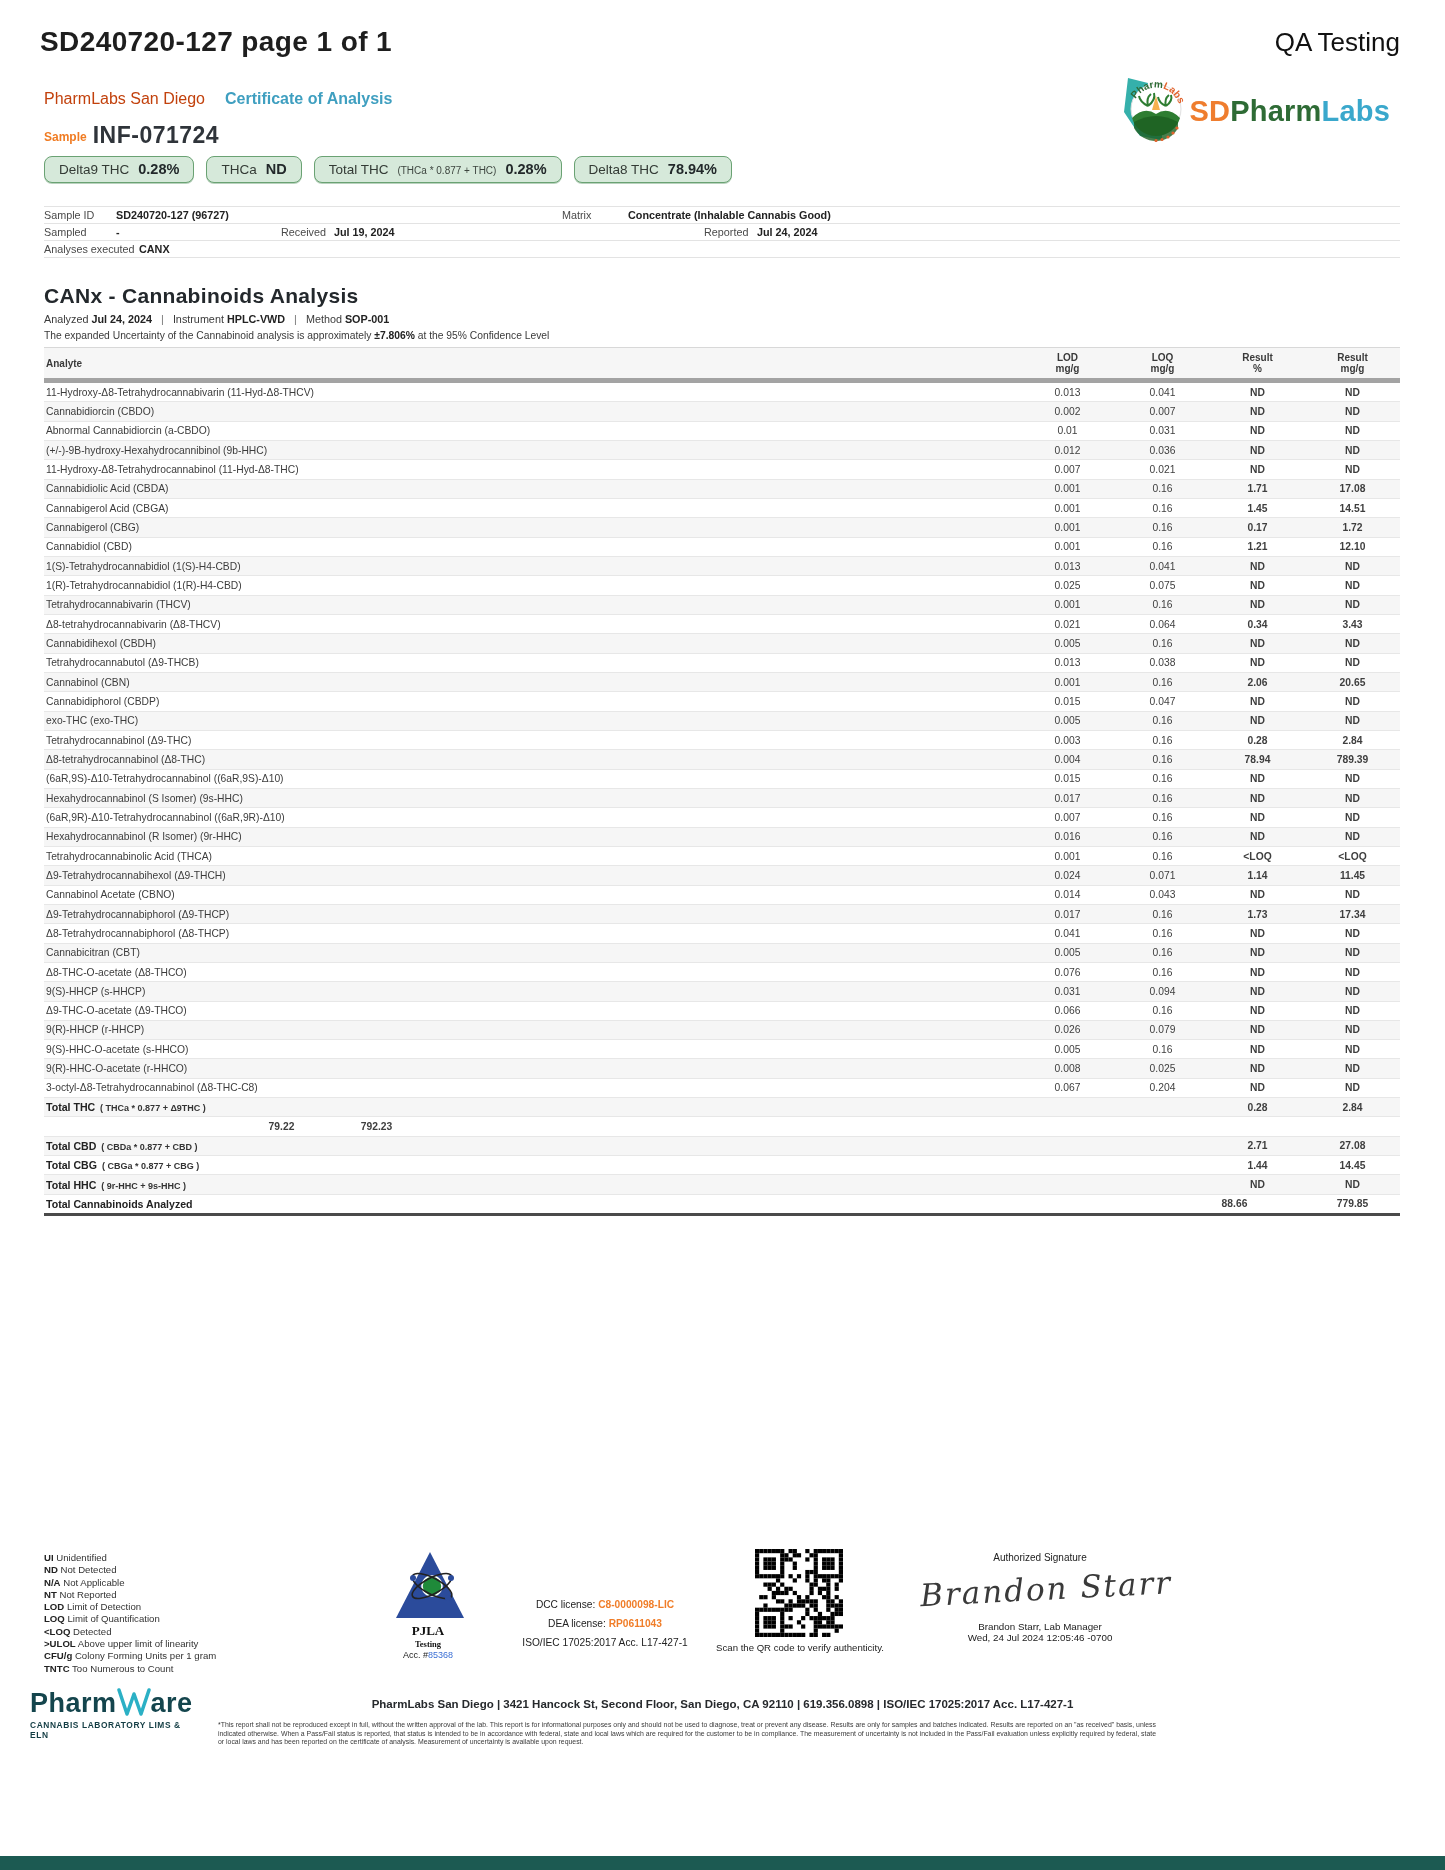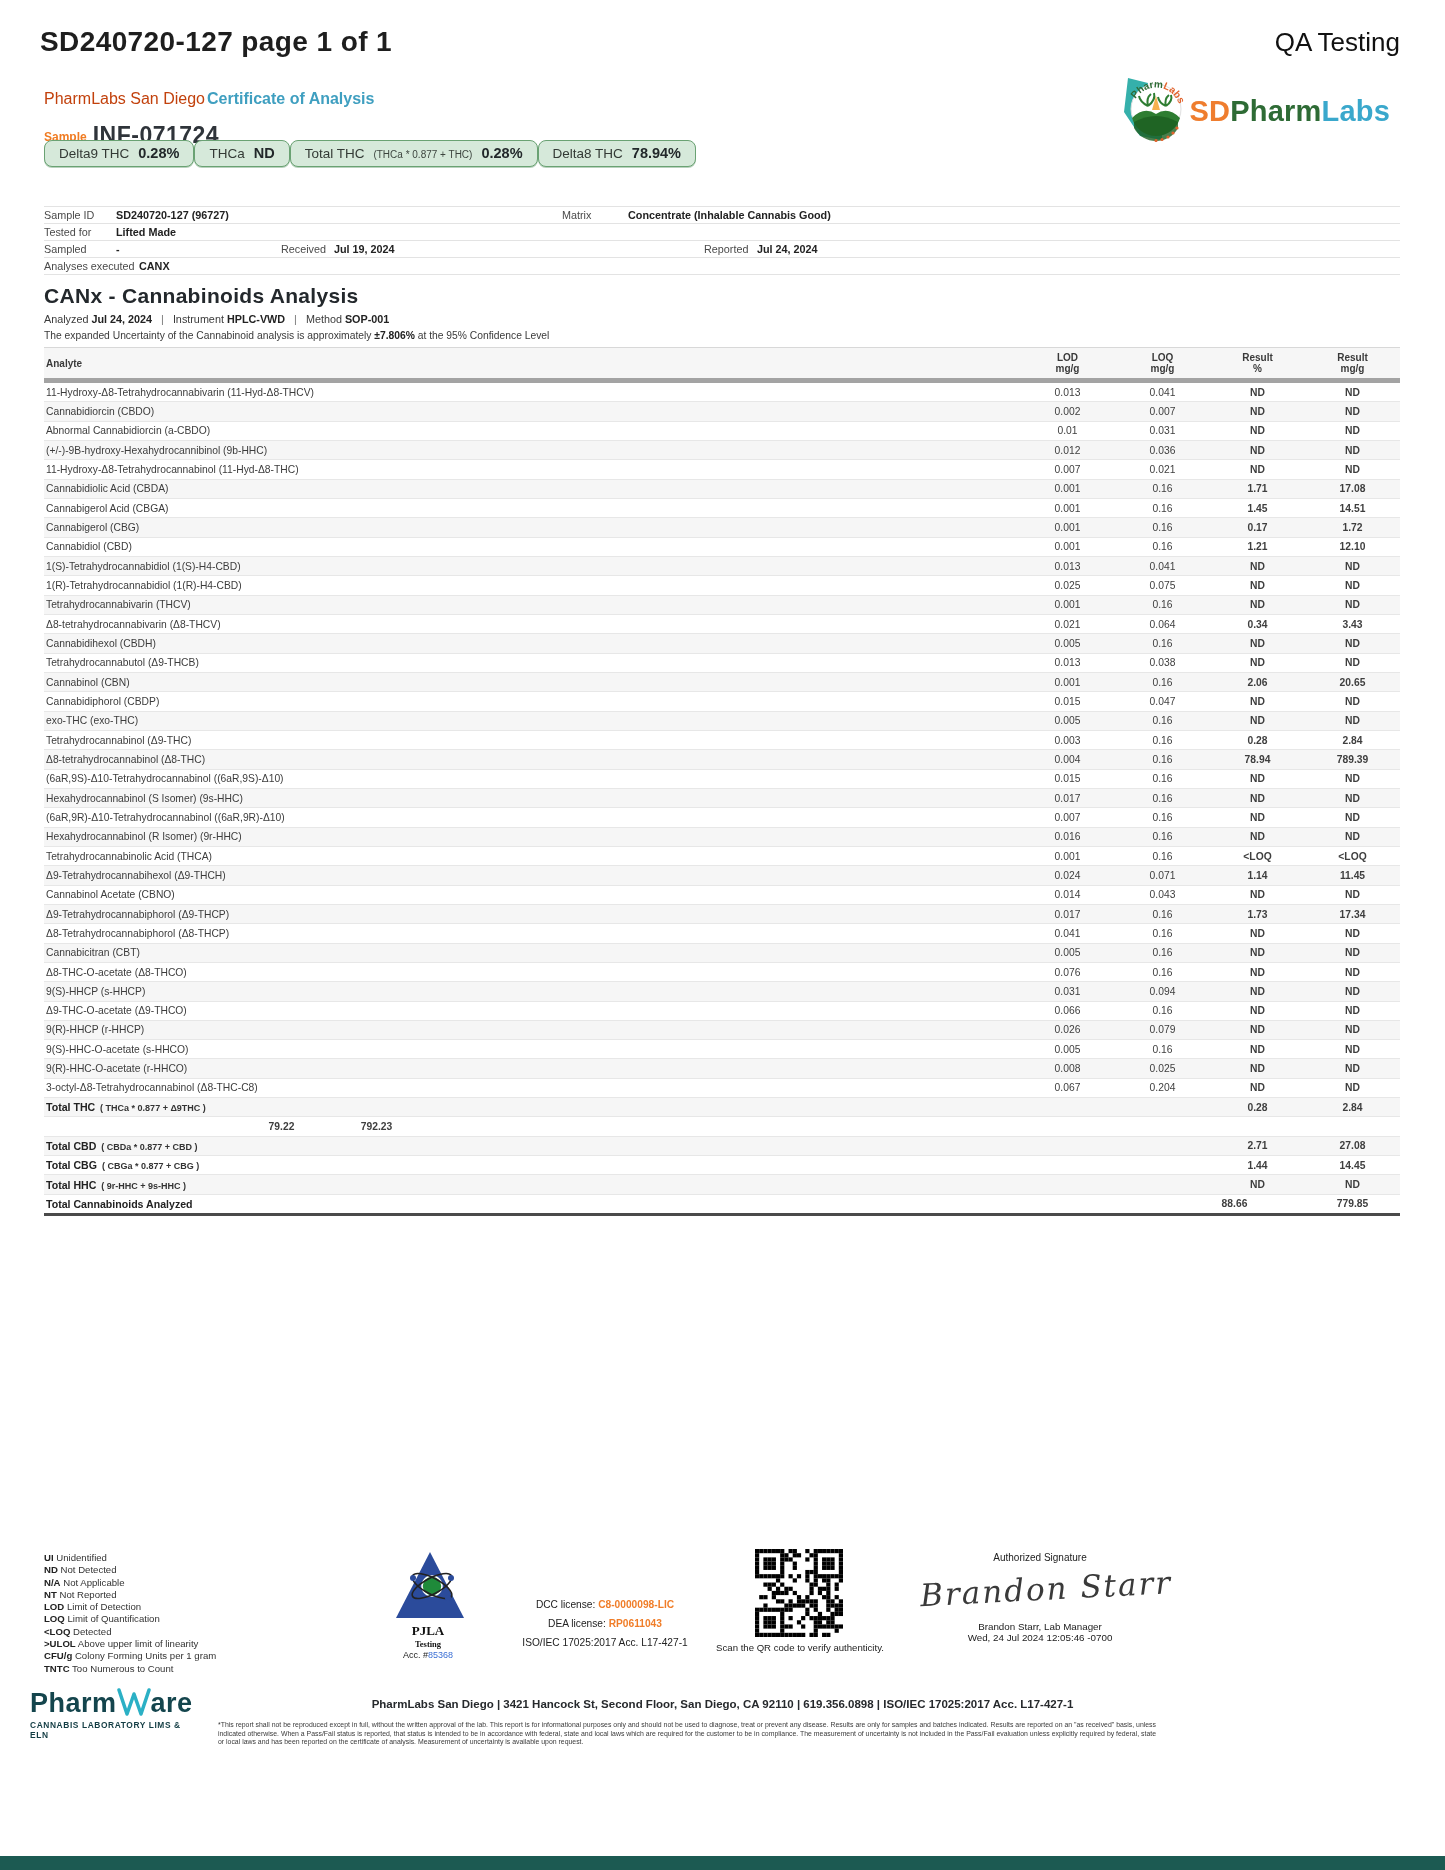--- a/index.html
+++ b/index.html
@@ -3,30 +3,30 @@
 <meta charset="utf-8">
 <style>
   html,body{margin:0;padding:0;background:#ffffff;}
   .page{position:relative;width:1445px;height:1870px;background:#fff;overflow:hidden;
         font-family:"Liberation Sans",sans-serif;color:#2b2b2b;}
   
   .doc-title{position:absolute;left:40px;top:26px;font-size:28px;font-weight:600;color:#1e1e1e;letter-spacing:.4px;}
   .qa-label{position:absolute;right:45px;top:27px;font-size:26px;font-weight:500;color:#111;}
   .lab-line{position:absolute;left:44px;top:90px;font-size:16px;}
   .lab-name{font-weight:400;color:#c2410c;}
-  .coa-label{color:#3f9fc0;font-weight:600;margin-left:2px;}
+  .coa-label{color:#3f9fc0;font-weight:600;margin-left:20px;}
   .sample-line{position:absolute;left:44px;top:122px;}
   .sample-label{font-size:12px;color:#f07c23;font-weight:600;margin-right:6px;vertical-align:2px;}
   .sample-id{font-size:23px;font-weight:700;color:#2f343a;letter-spacing:.5px;}
   
   .logo{position:absolute;right:55px;top:76px;display:flex;align-items:center;gap:4px;}
   .logo-text{font-size:29px;font-weight:700;letter-spacing:.2px;}
   .logo-sd{color:#ef7d2e;}.logo-pharm{color:#2e6b35;}.logo-labs{color:#3aa8cc;}
   
-  .badges{position:absolute;left:44px;top:140px;display:flex;border-radius:8px;}
+  .badges{position:absolute;left:44px;top:156px;display:flex;gap:12px;border-radius:8px;}
   .badge{display:flex;align-items:baseline;gap:9px;border:1.6px solid #6aa273;background:#d6e9da;
          border-radius:8px;padding:4px 14px 5px 14px;box-shadow:0 1px 0 #b9d2be;}
   .b-label{font-size:13.5px;color:#333a35;}
   .b-formula{font-size:10px;color:#3c443e;}
   .b-value{font-size:14.5px;font-weight:700;color:#22282a;}
   
   .info{position:absolute;left:44px;top:206px;width:1356px;font-size:10.8px;}
   .irow{position:relative;height:16px;border-bottom:1px solid #e3e3e3;}
   .irow:first-child{border-top:1px solid #e3e3e3;}
   .ilabel{color:#4a4a4a;}
@@ -152,24 +152,20 @@
       <span class="b-value">78.94%</span>
     </div>
   </div>
 
   <div class="info">
     <div class="irow">
       <span class="pos ilabel" style="left:0">Sample ID</span>
       <span class="pos ival" style="left:72px">SD240720-127 (96727)</span>
       <span class="pos ilabel" style="left:518px">Matrix</span>
       <span class="pos ival" style="left:584px">Concentrate (Inhalable Cannabis Good)</span>
-    </div>
-    <div class="irow">
-      <span class="pos ilabel" style="left:0">Tested for</span>
-      <span class="pos ival" style="left:72px">Lifted Made</span>
     </div>
     <div class="irow">
       <span class="pos ilabel" style="left:0">Sampled</span>
       <span class="pos ival" style="left:72px">-</span>
       <span class="pos ilabel" style="left:237px">Received</span>
       <span class="pos ival" style="left:290px">Jul 19, 2024</span>
       <span class="pos ilabel" style="left:660px">Reported</span>
       <span class="pos ival" style="left:713px">Jul 24, 2024</span>
     </div>
     <div class="irow">

